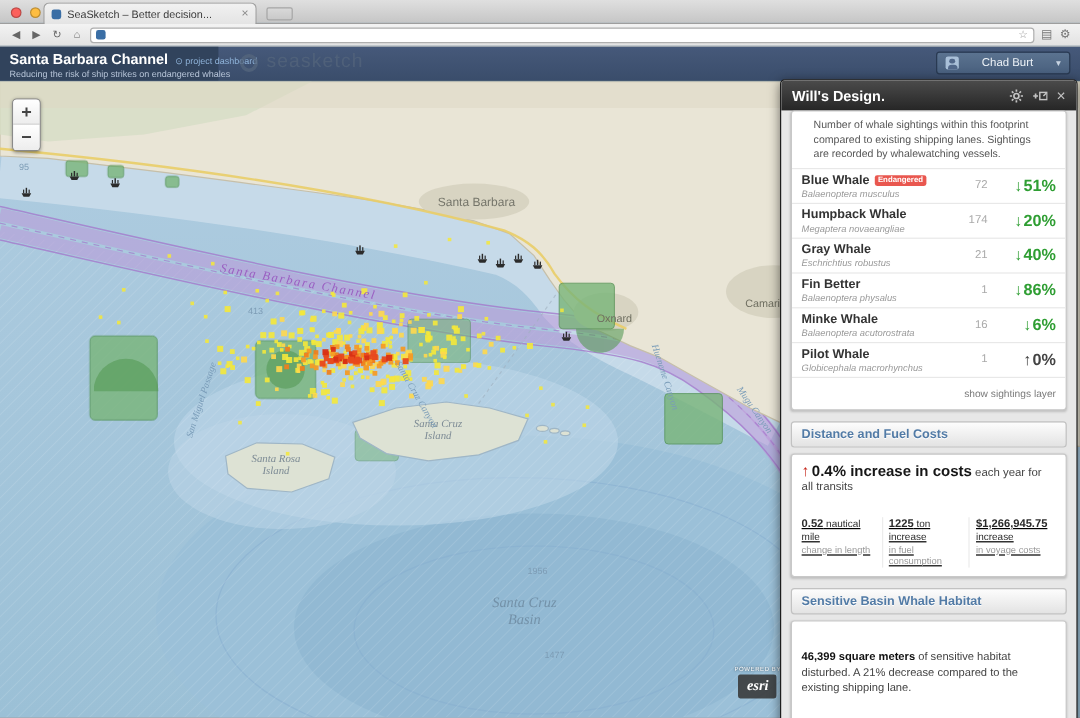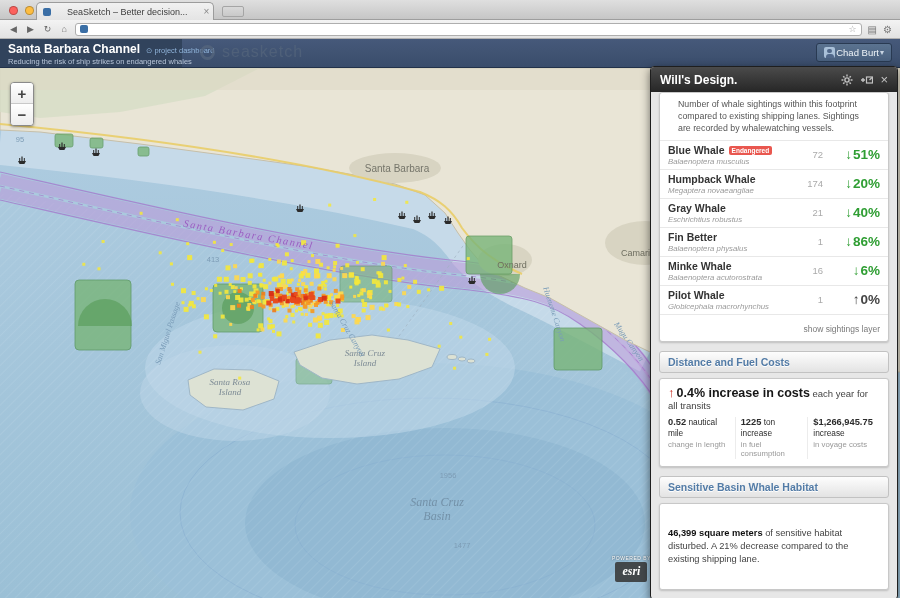--- a/index.html
+++ b/index.html
@@ -7,21 +7,21 @@
   #window { position:relative; width:900px; height:598px; background:#a9c7dc; }
 
   
   #titlebar { position:absolute; top:0; left:0; right:0; height:20px;
     background:linear-gradient(#dfdfdf,#c6c6c6); border-bottom:1px solid #9e9e9e; }
   .lights { position:absolute; left:9px; top:6px; display:flex; gap:7px; }
   .light { width:9px; height:9px; border-radius:50%; border:1px solid rgba(0,0,0,.25); }
   .l-red{ background:#fc615d; } .l-yel{ background:#fdbd41; } .l-grn{ background:#34c84a; }
   #tab { position:absolute; left:36px; top:2px; width:178px; height:18px;
     background:linear-gradient(#f1f1f1,#e4e4e4); border:1px solid #9c9c9c; border-bottom:none;
-    border-radius:5px 5px 0 0; display:flex; align-items:center; gap:16px; padding:0 6px;
+    border-radius:5px 5px 0 0; display:flex; align-items:center; gap:5px; padding:0 6px;
     font-size:9px; color:#3c3c3c; white-space:nowrap; overflow:hidden; }
   .favicon { width:8px; height:8px; border-radius:2px; background:#3a6ea5; flex:0 0 auto; }
   #tab .tclose { margin-left:auto; color:#8a8a8a; font-size:10px; line-height:10px; }
   #newtab { position:absolute; left:222px; top:6px; width:22px; height:11px;
     background:linear-gradient(#d9d9d9,#c9c9c9); border:1px solid #a5a5a5; border-radius:2px; }
   #toolbar { position:absolute; top:20px; left:0; right:0; height:19px;
     background:linear-gradient(#f3f3f3,#e2e2e2); border-bottom:1px solid #b0b0b0;
     display:flex; align-items:center; gap:6px; padding:0 8px; }
   .navbtn { font-size:9px; color:#666; line-height:13px; height:13px; padding:0 2px; }
   #omnibox { flex:1; height:13px; background:#fff; border:1px solid #aeaeae; border-radius:3px;
@@ -36,21 +36,21 @@
     background:#31435c; padding:3px 8px 0; }
   #htitle-row { display:flex; align-items:baseline; gap:6px; white-space:nowrap; }
   #htitle { color:#fff; font-size:12px; font-weight:bold; }
   #hdash { color:#8fb3d9; font-size:7.5px; }
   #hsub { color:#b7c5d8; font-size:7.5px; margin-top:1px; white-space:nowrap; }
   #hlogo { position:absolute; left:200px; top:4px; display:flex; align-items:center; gap:7px; opacity:.75; }
   .logo-ring { width:15px; height:15px; border:3px solid #56677e; border-radius:50%; }
   #hlogo .logo-text { color:#54657c; font-size:16px; letter-spacing:1px; }
   #userchip { position:absolute; right:8px; top:4px; height:19px;
     background:linear-gradient(#5b7390,#49607e); border:1px solid #293a52; border-radius:3px;
-    display:flex; align-items:center; gap:1px; padding:0 7px; color:#eef3f8; font-size:9.5px; }
+    display:flex; align-items:center; gap:19px; padding:0 7px; color:#eef3f8; font-size:9.5px; }
   .avatar { width:11px; height:11px; background:#a9c0d8; border-radius:2px; position:relative; }
   .avatar::before { content:""; position:absolute; left:3.1px; top:1.5px; width:4.5px; height:4.5px;
     border-radius:50%; background:#51688a; }
   .avatar::after { content:""; position:absolute; left:1.5px; top:6.5px; width:8px; height:4px;
     border-radius:3px 3px 0 0; background:#51688a; }
 
   
   #map { position:absolute; top:68px; left:0; width:900px; height:530px; background:#a9c7dc; }
   #map svg { display:block; }
   .lbl-city   { font-size:9px;  fill:#6e6e60; }
@@ -94,24 +94,24 @@
     padding:1px 3px; border-radius:2px; margin-left:4px; vertical-align:1px; }
   .wlatin { font-size:7.8px; font-style:italic; color:#9a9a9a; margin-top:1px; }
   .wr { display:flex; align-items:center; }
   .wcount { font-size:9.5px; color:#aaa; margin-right:11px; }
   .wpct { font-size:13.5px; font-weight:bold; min-width:46px; text-align:right; }
   .wpct.down { color:#2f9e33; } .wpct.up { color:#444; }
   .warr { font-weight:900; margin-right:1px; }
   .card-footer { text-align:right; padding:3px 8px 5px; border-top:1px solid #e8e8e8; }
   .card-footer a { font-size:8.5px; color:#7a7a7a; cursor:pointer; }
   .fuel-card { padding:6px 8px 7px; }
-  .headline { font-size:9.5px; color:#444; margin-bottom:6px; }
+  .headline { font-size:9.5px; color:#444; margin-bottom:20px; }
   .headline b { font-size:12.5px; color:#161616; }
   .up-red { color:#c6271b; font-weight:900; font-size:13px; margin-right:2px; }
-  #fuel-stats { display:flex; }
+  #fuel-stats { display:flex;text-decoration:underline; }
   .fstat { flex:1; padding:0 5px; border-left:1px solid #ececec; }
   .fstat:first-child { border-left:none; padding-left:0; }
   .fv { font-size:8.3px; color:#2c2c2c; line-height:1.25; }
   .fv b { font-size:9.3px; }
   .fd { font-size:7.8px; color:#999; margin-top:1px; line-height:1.25; }
   .habitat-card { padding:23px 8px; font-size:9.3px; color:#444; line-height:1.4; }
   .habitat-card b { color:#111; }
 </style>
 </head>
 <body>

